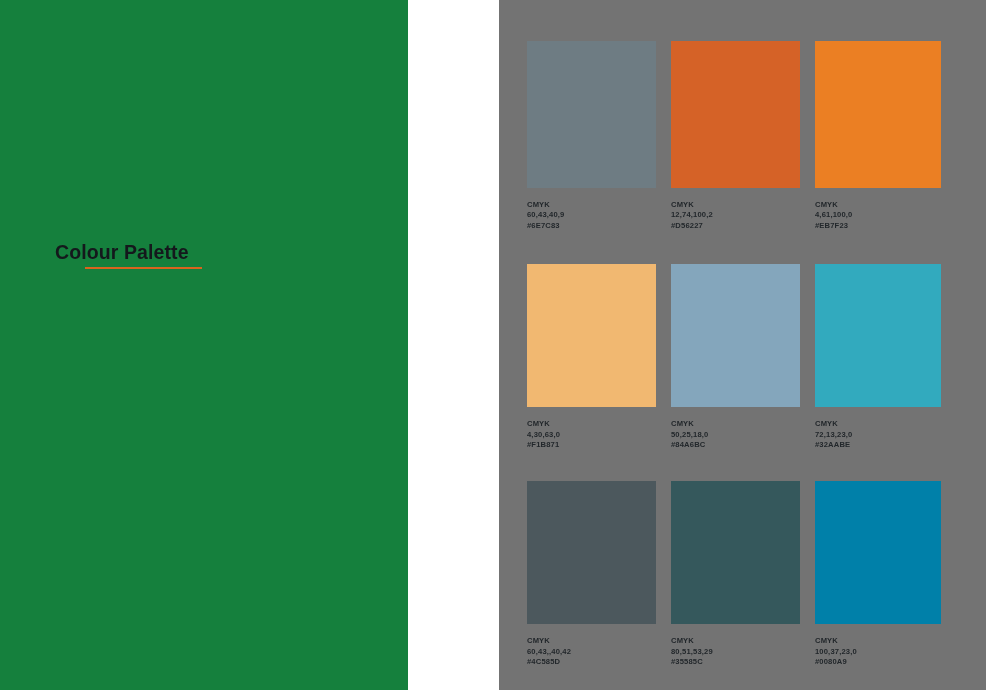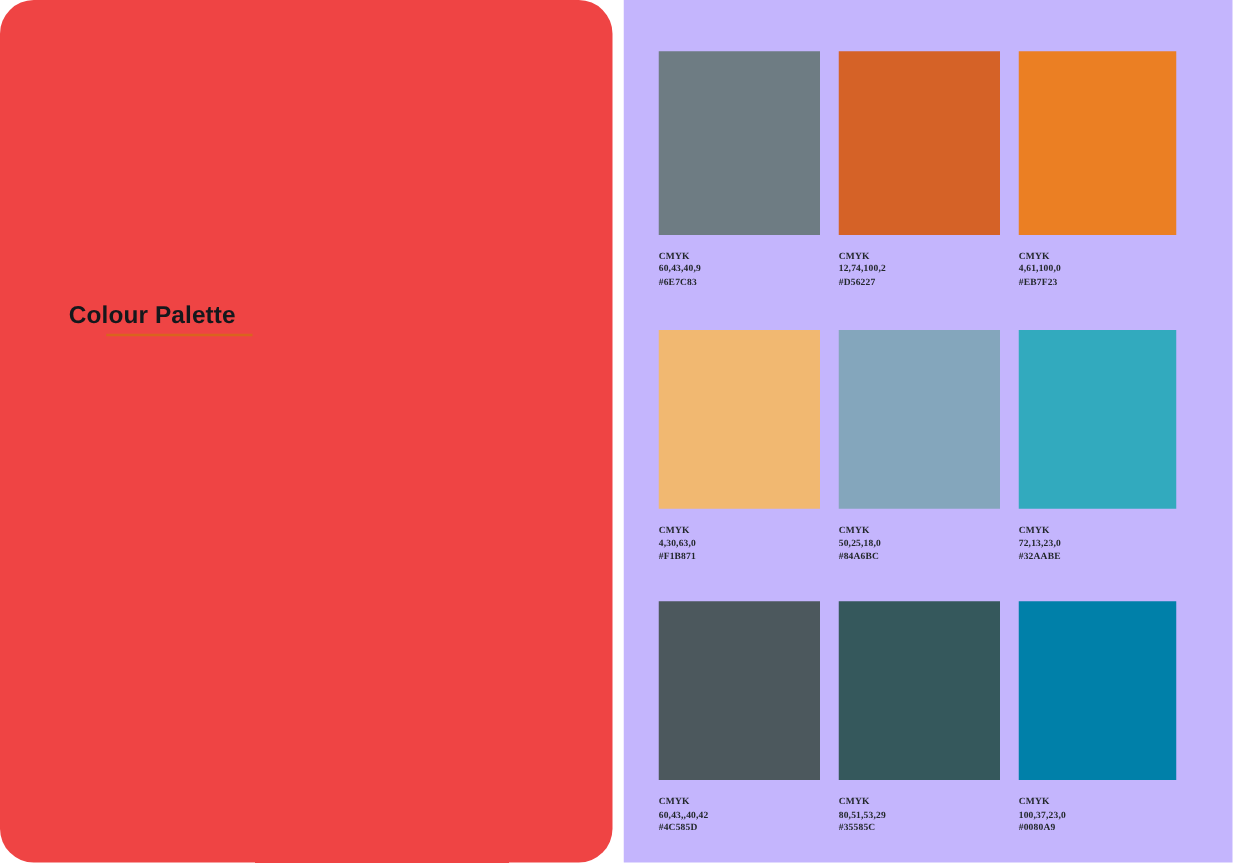--- a/index.html
+++ b/index.html
@@ -13,24 +13,23 @@
     font-family: "Liberation Sans", sans-serif;
     overflow: hidden;
     position: relative;
   }
 
   
   .left-pane {
     position: absolute;
     left: 0;
     top: 0;
-    width: 490px;
+    width: 408px;
     height: 690px;
-    background: #ef4444;
-    border-radius: 27px;
+    background: #15803d;
   }
   .heading-block {
     position: absolute;
     left: 55px;
     top: 241px;
     width: 400px;
   }
   .page-title {
     font-size: 19.5px;
     font-weight: 700;
@@ -111,21 +110,21 @@
 
 <div class="left-pane">
 
   <div class="heading-block">
     <h1 class="page-title" style="color: rgb(20, 24, 28);">Colour Palette</h1>
     <div class="title-rule" style="background: rgb(217, 100, 30);"></div>
   </div>
 
 </div>
 
-<div class="palette-panel" style="background: #c4b5fd; font-family: Liberation Serif, serif;">
+<div class="palette-panel" style="background: #737373;">
   <div class="palette-grid">
 
     <div class="swatch-cell row-1">
       <div class="swatch-chip" style="background: rgb(110, 124, 131);"></div>
       <div class="swatch-meta" style="color: rgb(34, 39, 43);">
         <span class="meta-line">CMYK</span>
         <span class="meta-line">60,43,40,9</span>
         <span class="meta-line">#6E7C83</span>
       </div>
     </div>

